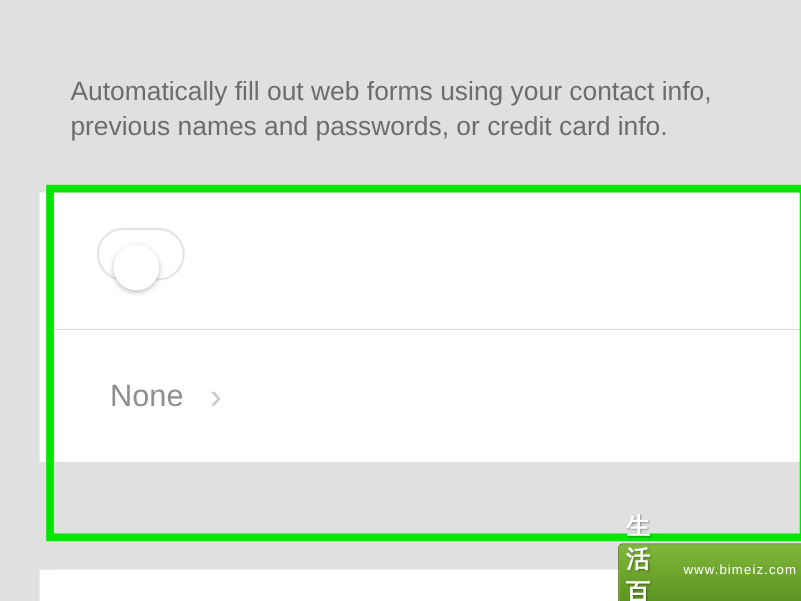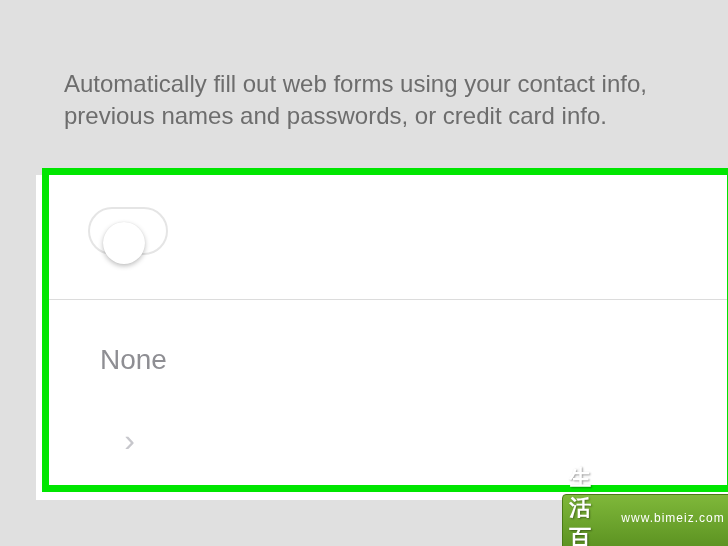--- a/index.html
+++ b/index.html
@@ -51,22 +51,21 @@
       font-size: 28px;
       color: #000;
       font-weight: 400;
     }
     .row-value {
       font-size: 28px;
       color: #8e8e93;
       font-weight: 400;
       display: flex;
       align-items: center;
-      gap: 24px;
-      flex-direction: column;
+      gap: 8px;
     }
     .chevron {
       color: #c7c7cc;
       font-size: 32px;
       font-weight: 300;
       line-height: 1;
       margin-left: 4px;
     }
     .spacer {
       height: 62px;

